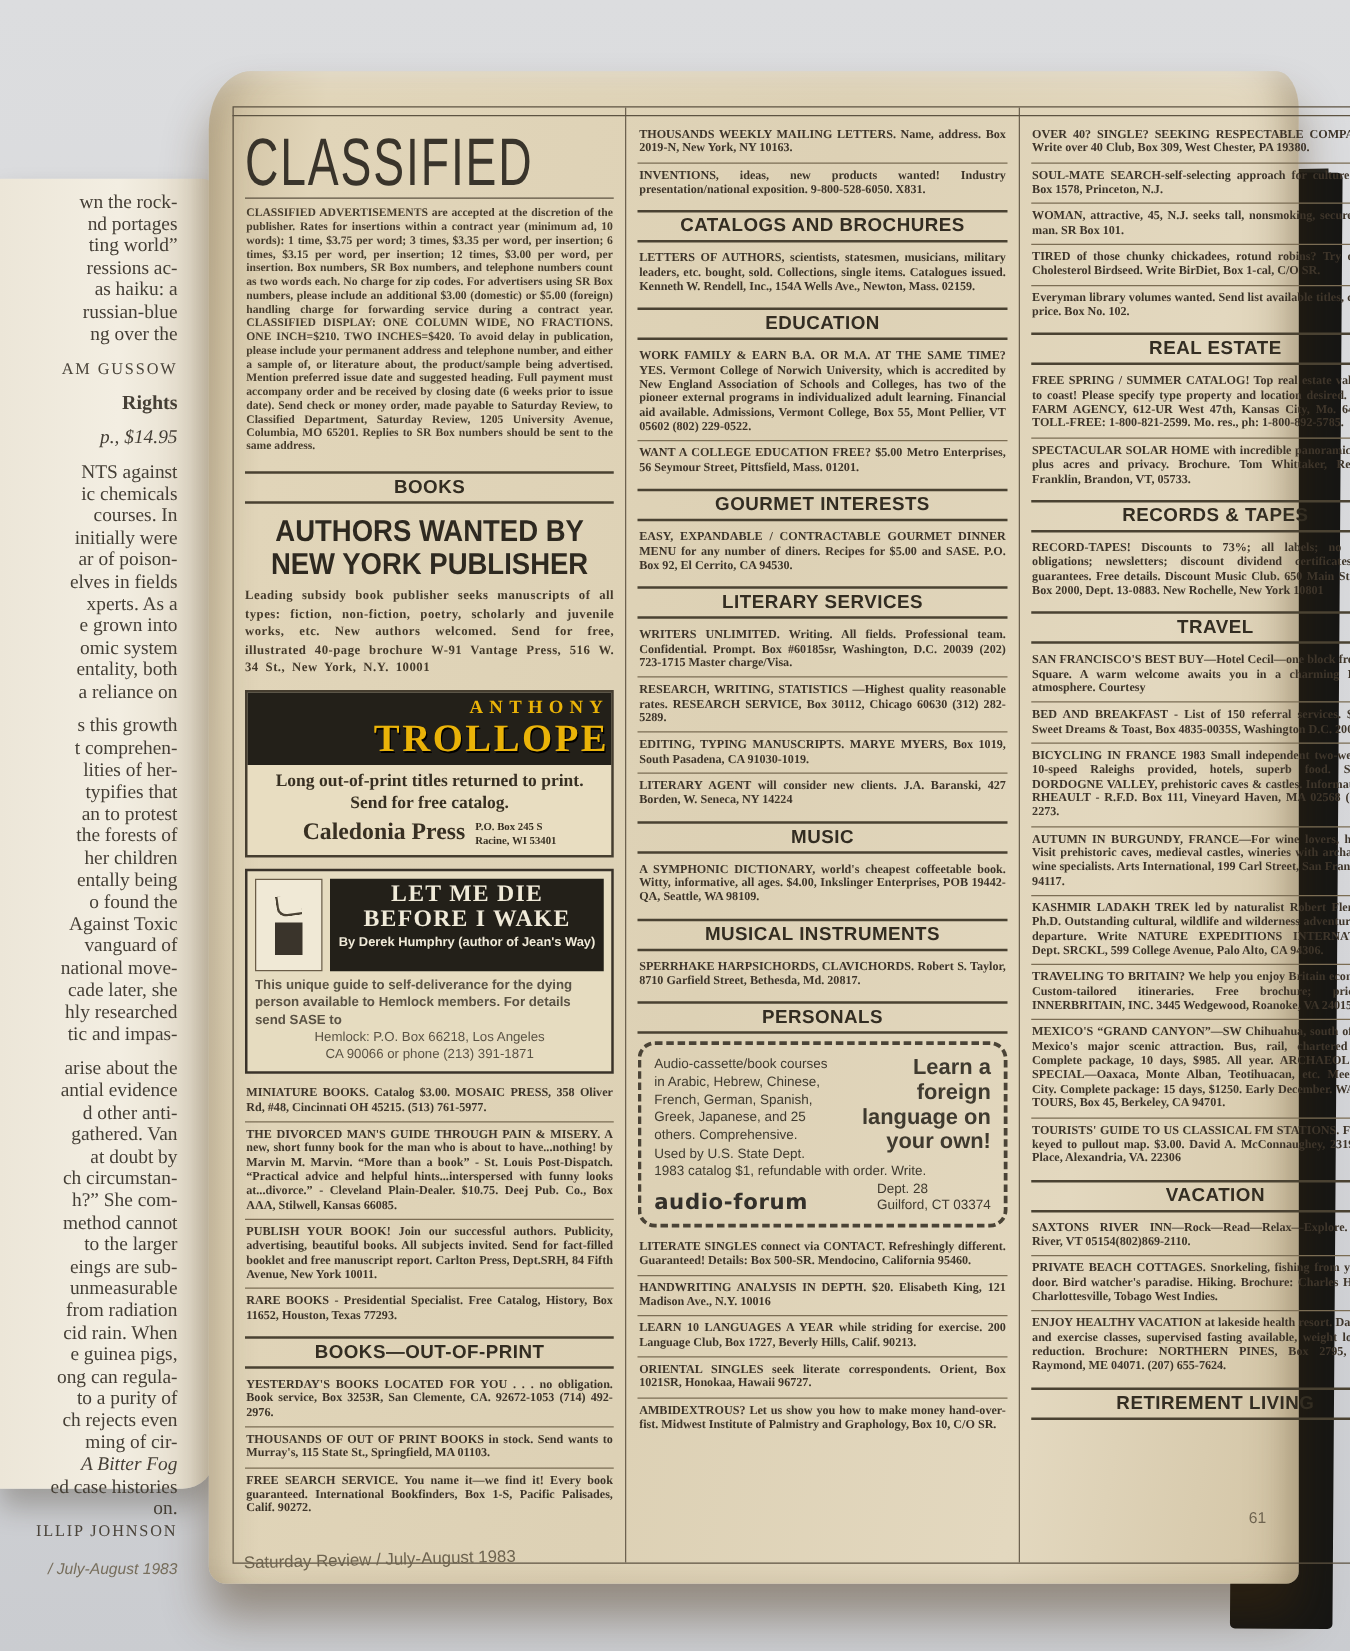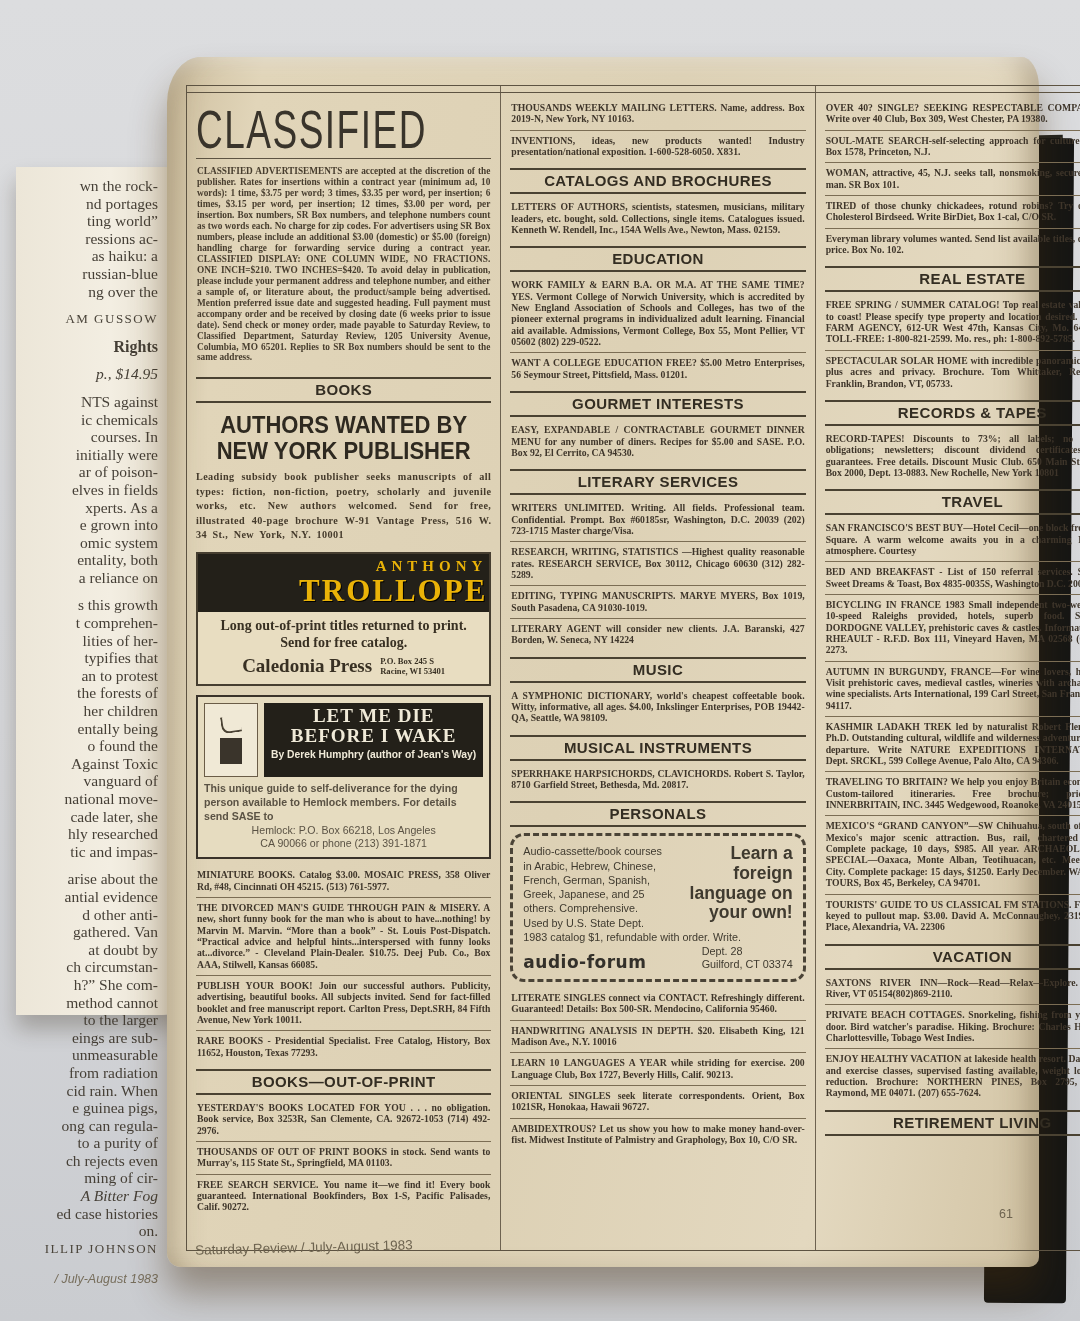--- a/index.html
+++ b/index.html
@@ -3,23 +3,23 @@
 <meta charset="utf-8">
 <style>
   html,body{margin:0;padding:0;}
   body{width:1080px;height:1321px;overflow:hidden;font-family:"Liberation Serif",serif;}
   .scene{position:relative;width:1080px;height:1321px;overflow:hidden;
     background:linear-gradient(180deg,#dcddDF 0%,#d6d7da 55%,#caccd0 100%);}
   
   .black-book{position:absolute;left:988px;top:138px;width:82px;height:1165px;background:#161614;border-radius:4px;transform:rotate(.4deg);}
   .black-top{position:absolute;left:748px;top:138px;width:315px;height:22px;background:#23231f;transform:rotate(-1.2deg);}
   
-  .left-page{position:absolute;left:16px;top:143px;width:172px;height:848px;
+  .left-page{position:absolute;left:0;top:143px;width:172px;height:1048px;
     background:linear-gradient(90deg,#ece6d8 0%,#f3eee2 55%,#e7e0d0 88%,#d9d1be 100%);
-    border-radius:0 10px 26px 0;box-shadow:0 14px 22px rgba(40,30,10,.28);margin-top:24px;}
+    border-radius:0 10px 26px 0;box-shadow:0 14px 22px rgba(40,30,10,.28);}
   .lp-text{position:absolute;top:10px;left:0;right:30px;text-align:right;
     font-family:"Liberation Serif",serif;font-size:15.5px;line-height:17.6px;color:#453f36;}
   .lp-line.gap{margin-top:10px;}
   .lp-line.byline{font-size:13px;letter-spacing:1.5px;color:#4a443a;}
   .lp-line.italic{font-style:italic;}
   .lp-line.bold{font-weight:bold;font-size:16px;}
   .lp-line.footer{font-family:"Liberation Sans",sans-serif;font-style:italic;font-size:12.5px;color:#776e5c;margin-top:14px;}
   
   .main-page{position:absolute;left:167px;top:57px;width:872px;height:1210px;
     background:linear-gradient(100deg,#cebf9f 0%,#e1d5b9 9%,#ddd1b5 48%,#e3d8bf 78%,#d4c6a7 98%);
@@ -45,21 +45,21 @@
   
   .authors{text-align:center;padding:2px 0 0;}
   .aw-h{font-family:"Liberation Sans",sans-serif;font-weight:bold;font-size:22px;line-height:1.18;color:#2e2920;transform:scaleY(1.1);transform-origin:center top;}
   .aw-body{font-family:"Liberation Serif",serif;font-weight:bold;font-size:10.2px;line-height:1.42;letter-spacing:.4px;word-spacing:2.5px;text-align:justify;color:#443a2b;margin-top:7px;}
   
   .trollope{border:2px solid #463e30;background:#e8ddc1;}
   .tr-banner{background:#232019;color:#eab308;text-align:right;padding:4px 2px 6px;}
   .tr-t1{font-family:"Liberation Serif",serif;font-weight:bold;font-size:15px;letter-spacing:5px;}
   .tr-t2{font-family:"Liberation Serif",serif;font-weight:bold;font-size:31px;letter-spacing:2px;line-height:1;text-shadow:1px 1px 0 #000;}
   .tr-body{font-family:"Liberation Serif",serif;font-weight:bold;font-size:14px;line-height:1.2;text-align:center;color:#383023;padding:6px 8px 2px;}
-  .tr-foot{display:flex;justify-content:center;align-items:center;gap:8px;padding:2px 4px 7px;}
+  .tr-foot{display:flex;justify-content:center;align-items:flex-end;gap:8px;padding:2px 4px 7px;}
   .tr-press{font-family:"Liberation Serif",serif;font-weight:bold;font-size:19px;color:#383023;}
   .tr-addr{font-family:"Liberation Serif",serif;font-weight:bold;font-size:8.6px;line-height:1.25;color:#383023;text-align:left;}
   
   .letmedie{border:2.5px solid #3a332a;background:#e6dcc0;padding:6px;}
   .lmd-head{display:flex;gap:6px;}
   .lmd-thumb{width:54px;min-width:54px;height:74px;border:1px solid #6a5c47;background:#f0e9d6;display:flex;flex-direction:column;align-items:center;justify-content:center;gap:5px;box-sizing:border-box;}
   .lmd-mark{width:18px;height:15px;border-left:2px solid #4a4234;border-bottom:2px solid #4a4234;border-radius:0 0 0 8px;transform:rotate(-8deg);}
   .lmd-mini{width:22px;height:26px;background:#3a342b;}
   .lmd-banner{flex:1;background:#232019;color:#f0ead8;text-align:center;padding:3px 4px 5px;}
   .lmd-t{font-family:"Liberation Serif",serif;font-weight:bold;font-size:19px;line-height:1.05;letter-spacing:1px;}
@@ -197,21 +197,21 @@
           <div class="ad">THE DIVORCED MAN'S GUIDE THROUGH PAIN &amp; MISERY. A new, short funny book for the man who is about to have...nothing! by Marvin M. Marvin. “More than a book” - St. Louis Post-Dispatch. “Practical advice and helpful hints...interspersed with funny looks at...divorce.” - Cleveland Plain-Dealer. $10.75. Deej Pub. Co., Box AAA, Stilwell, Kansas 66085.</div>
           <div class="ad">PUBLISH YOUR BOOK! Join our successful authors. Publicity, advertising, beautiful books. All subjects invited. Send for fact-filled booklet and free manuscript report. Carlton Press, Dept.SRH, 84 Fifth Avenue, New York 10011.</div>
           <div class="ad">RARE BOOKS - Presidential Specialist. Free Catalog, History, Box 11652, Houston, Texas 77293.</div>
           <div class="section-header"><span>BOOKS—OUT-OF-PRINT</span></div>
           <div class="ad">YESTERDAY'S BOOKS LOCATED FOR YOU . . . no obligation. Book service, Box 3253R, San Clemente, CA. 92672-1053 (714) 492-2976.</div>
           <div class="ad">THOUSANDS OF OUT OF PRINT BOOKS in stock. Send wants to Murray's, 115 State St., Springfield, MA 01103.</div>
           <div class="ad">FREE SEARCH SERVICE. You name it—we find it! Every book guaranteed. International Bookfinders, Box 1-S, Pacific Palisades, Calif. 90272.</div>
         </div>
       <div class="col">
           <div class="ad">THOUSANDS WEEKLY MAILING LETTERS. Name, address. Box 2019-N, New York, NY 10163.</div>
-          <div class="ad">INVENTIONS, ideas, new products wanted! Industry presentation/national exposition. 1-600-528-6050. X831.</div>
+          <div class="ad">INVENTIONS, ideas, new products wanted! Industry presentation/national exposition. 9-800-528-6050. X831.</div>
           <div class="section-header"><span>CATALOGS AND BROCHURES</span></div>
           <div class="ad">LETTERS OF AUTHORS, scientists, statesmen, musicians, military leaders, etc. bought, sold. Collections, single items. Catalogues issued. Kenneth W. Rendell, Inc., 154A Wells Ave., Newton, Mass. 02159.</div>
           <div class="section-header"><span>EDUCATION</span></div>
           <div class="ad">WORK FAMILY &amp; EARN B.A. OR M.A. AT THE SAME TIME? YES. Vermont College of Norwich University, which is accredited by New England Association of Schools and Colleges, has two of the pioneer external programs in individualized adult learning. Financial aid available. Admissions, Vermont College, Box 55, Mont Pellier, VT 05602 (802) 229-0522.</div>
           <div class="ad">WANT A COLLEGE EDUCATION FREE? $5.00 Metro Enterprises, 56 Seymour Street, Pittsfield, Mass. 01201.</div>
           <div class="section-header"><span>GOURMET INTERESTS</span></div>
           <div class="ad">EASY, EXPANDABLE / CONTRACTABLE GOURMET DINNER MENU for any number of diners. Recipes for $5.00 and SASE. P.O. Box 92, El Cerrito, CA 94530.</div>
           <div class="section-header"><span>LITERARY SERVICES</span></div>
           <div class="ad">WRITERS UNLIMITED. Writing. All fields. Professional team. Confidential. Prompt. Box #60185sr, Washington, D.C. 20039 (202) 723-1715 Master charge/Visa.</div>
           <div class="ad">RESEARCH, WRITING, STATISTICS —Highest quality reasonable rates. RESEARCH SERVICE, Box 30112, Chicago 60630 (312) 282-5289.</div>

